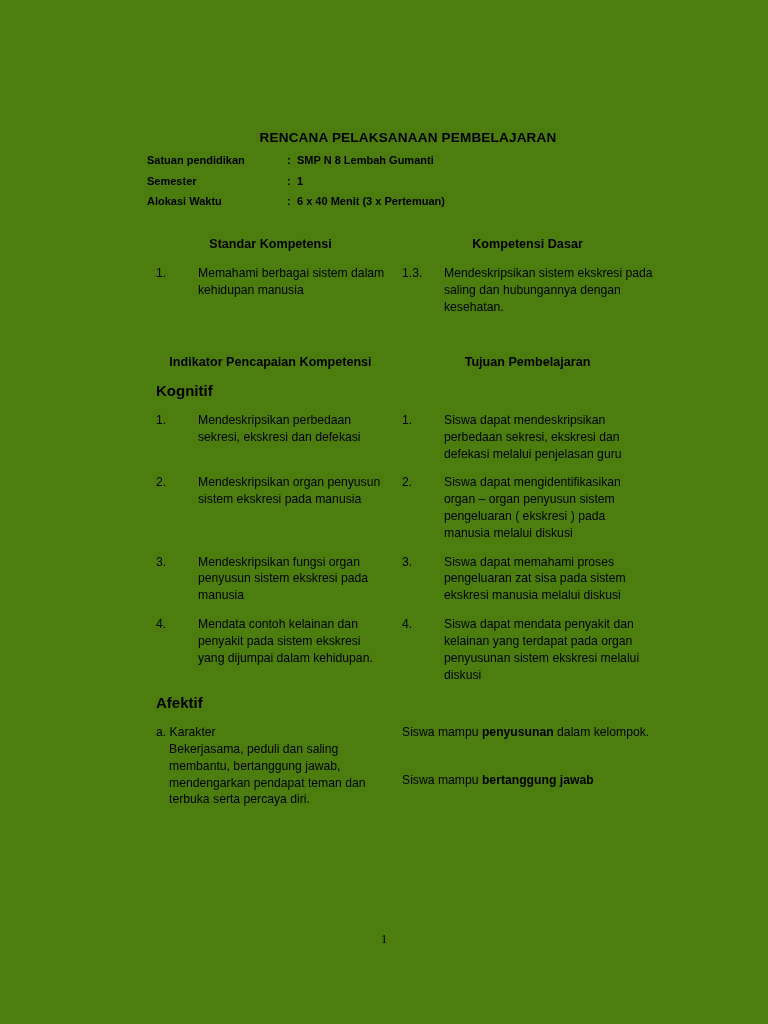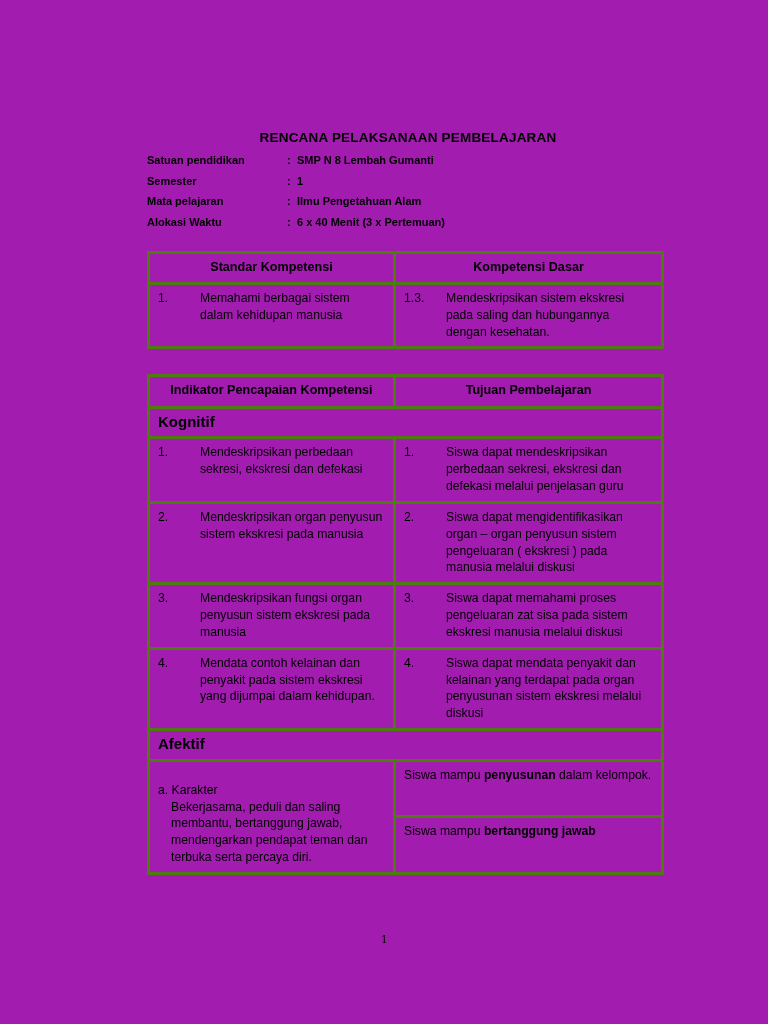--- a/index.html
+++ b/index.html
@@ -15,21 +15,21 @@
     color: #000000;
     overflow: hidden;
   }
 
   .page {
     position: absolute;
     left: 0;
     top: 0;
     width: 768px;
     height: 1024px;
-    background: #a21caf;
+    background: #4d7c0f;
     text-decoration: underline;
   }
 
   .content {
     position: absolute;
     left: 147px;
     top: 130px;
     width: 514px;
   }
 
@@ -60,21 +60,21 @@
   .meta-sep  { width: 10px; }
 
   
   .doc-table {
     border-collapse: collapse;
     width: 514px;
     table-layout: fixed;
   }
   .doc-table td,
   .doc-table th {
-    border: 3px solid #4d7c0f;
+    border: 1px solid #4d7c0f;
     vertical-align: top;
     font-size: 12.2px;
     line-height: 1.38;
     padding: 5px 8px 6px 8px;
     font-weight: normal;
     text-align: left;
   }
   .doc-table th {
     font-weight: bold;
     text-align: center;
@@ -108,21 +108,21 @@
   .num-item .txt {
     flex: 1 1 auto;
     margin-left: 16px;
   }
 
   .indent-left { padding-left: 20px; }
 
   .cell-pad-tall { padding-top: 14px; padding-bottom: 14px; }
   .cell-pad-mid  { padding-top: 9px;  padding-bottom: 9px; }
 
-  .sub-label { display: block; margin-top: 15px; }
+  .sub-label { display: block; }
   .sub-body  { display: block; padding-left: 13px; }
 
   .center-mid { vertical-align: middle; }
 
   .aff-right {
     padding: 11px 8px 11px 14px;
   }
 
   
   .page-number {
@@ -150,25 +150,20 @@
           <td class="meta-label">Satuan pendidikan</td>
           <td class="meta-sep">:</td>
           <td>SMP N 8 Lembah Gumanti</td>
         </tr>
         <tr>
           <td class="meta-label">Semester</td>
           <td class="meta-sep">:</td>
           <td>1</td>
         </tr>
         <tr>
-          <td class="meta-label">Mata pelajaran</td>
-          <td class="meta-sep">:</td>
-          <td>Ilmu Pengetahuan Alam</td>
-        </tr>
-        <tr>
           <td class="meta-label">Alokasi Waktu</td>
           <td class="meta-sep">:</td>
           <td>6 x 40 Menit (3 x Pertemuan)</td>
         </tr>
       </tbody>
     </table>
 
     <table class="doc-table">
       <colgroup>
         <col class="col-left">

